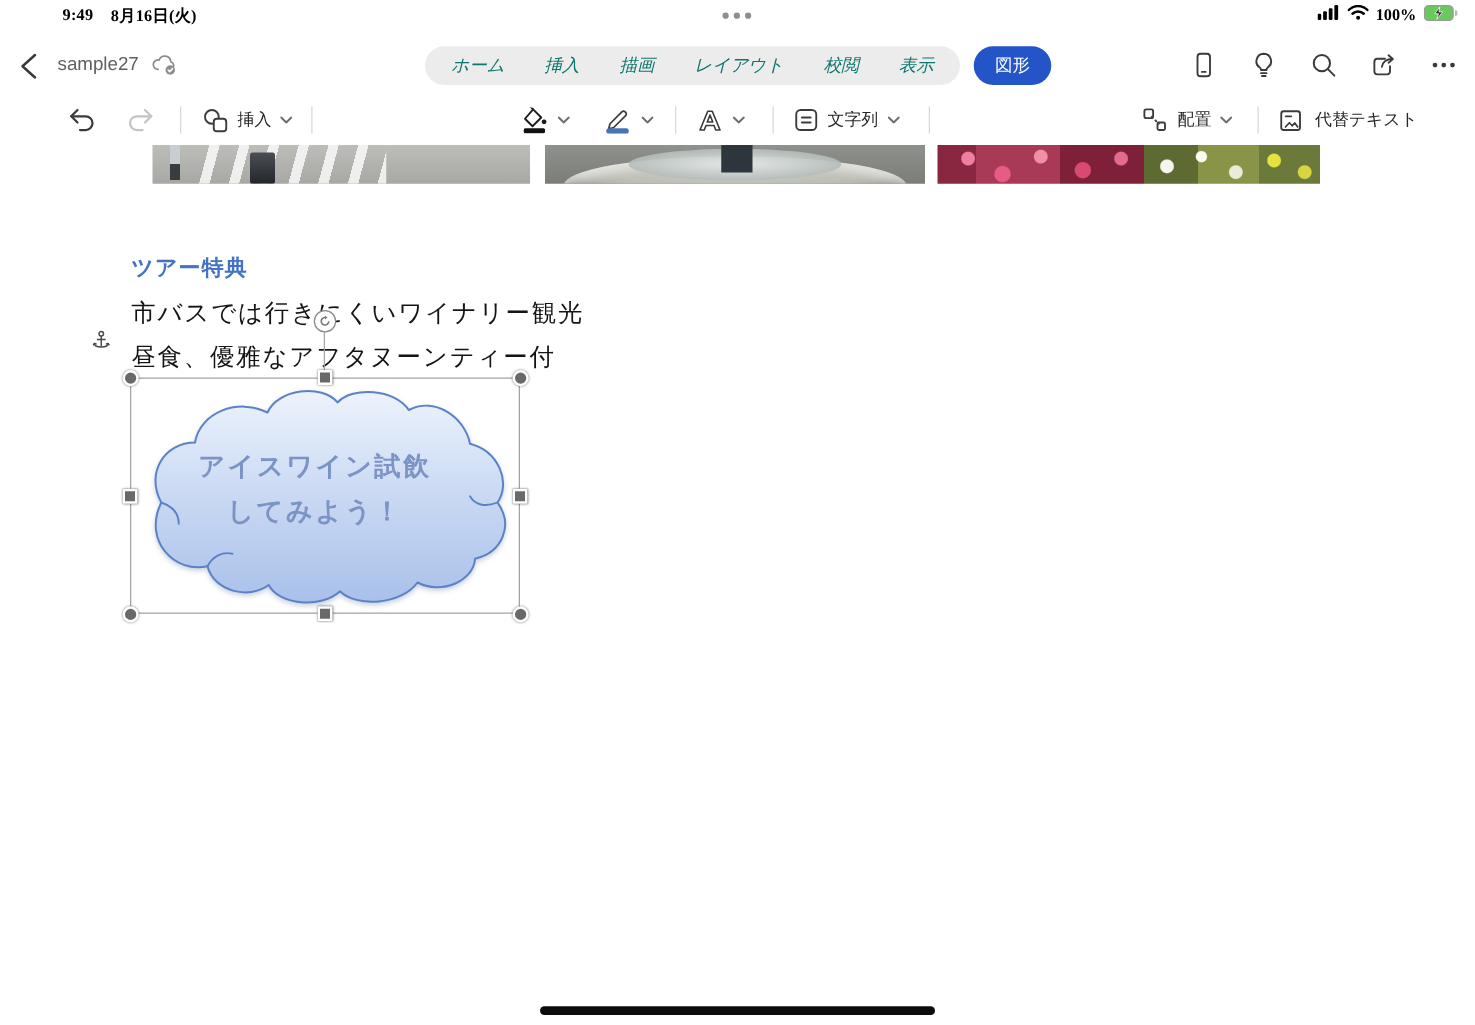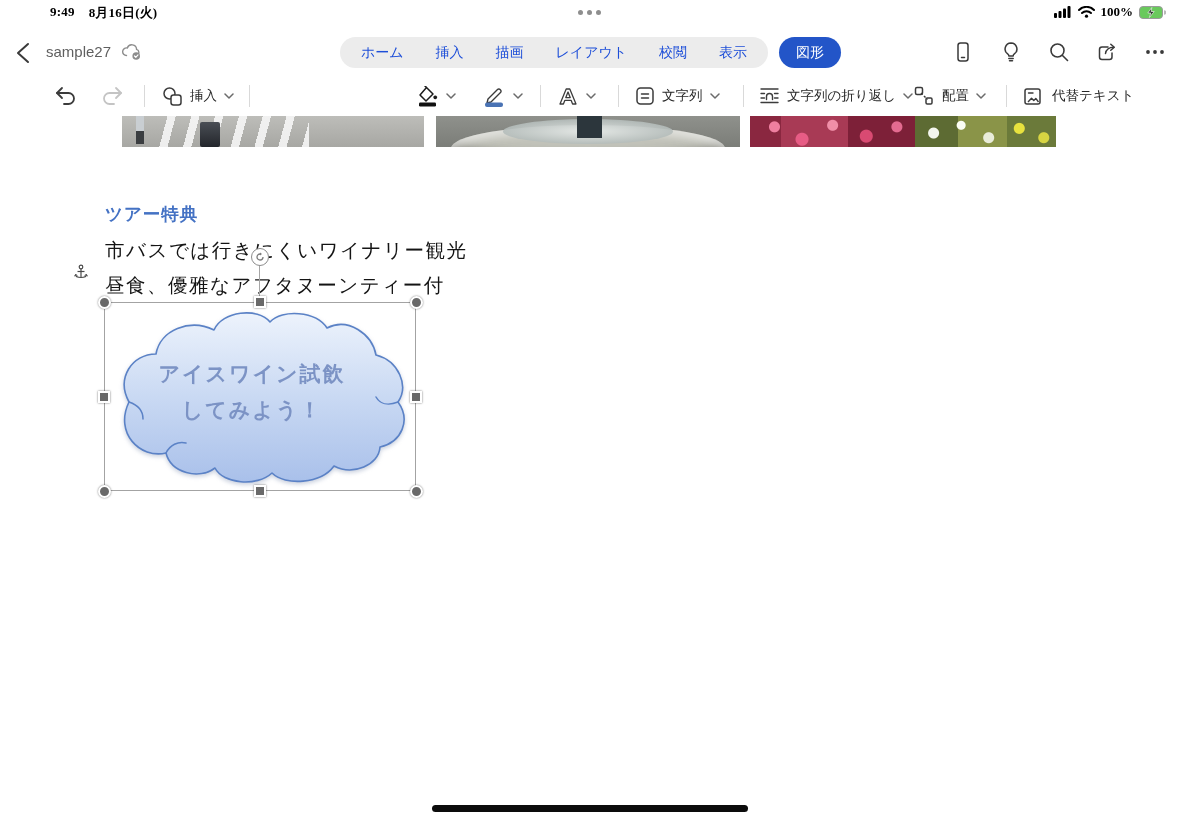--- a/index.html
+++ b/index.html
@@ -6,32 +6,32 @@
   html,body { background:#fff; }
   body { font-family:"Liberation Sans","DejaVu Sans",sans-serif; }
   .screen { position:relative; width:1180px; height:820px; background:#fff; overflow:hidden; }
 
   
   .statusbar { position:absolute; left:0; top:0; width:100%; height:24px;font-family:Liberation Serif, serif; }
   .status-left { position:absolute; left:50px; top:4px; display:flex; gap:14px;
                  font-size:13px; font-weight:600; color:#000; letter-spacing:.2px; }
   .mt-dots { position:absolute; left:578px; top:10px; display:flex; gap:4px; }
   .mt-dots i { width:5px; height:5px; border-radius:50%; background:#8e8e8e; }
-  .status-right { position:absolute; right:14px; top:4px; display:flex; align-items:center; gap:6px;
+  .status-right { position:absolute; right:14px; top:4px; display:flex; gap:6px;
                   font-size:13px; font-weight:600; color:#000; }
 
   
   .titlebar { position:absolute; left:0; top:28px; width:100%; height:48px; }
   .back-btn { position:absolute; left:14px; top:14px; width:20px; height:22px; cursor:pointer; }
   .doc-title { position:absolute; left:46px; top:15px; font-size:15px; color:#5f5f5f; }
   .sync-icon { position:absolute; left:121px; top:14px; }
   .tabs-pill { position:absolute; left:340px; top:9px; width:428px; height:31px; background:#ececec;
                border-radius:16px; display:flex; align-items:center; justify-content:space-between;
                padding:0 21px; }
-  .tab { font-size:14px; color:#1d4ed8; cursor:pointer; white-space:nowrap; }
+  .tab { font-size:14px; color:#0f766e; cursor:pointer; white-space:nowrap;font-style:italic; }
   .active-pill { position:absolute; left:779px; top:9px; width:62px; height:31px; border-radius:16px;
                  background:#2355c8; color:#fff; font-size:14px; display:flex; align-items:center;
                  justify-content:center; }
   .tb-icons { position:absolute; right:14px; top:13px; display:flex; align-items:center; gap:26px; }
   .tb-icons .icn { width:22px; height:22px; cursor:pointer; }
 
   
   .ribbon { position:absolute; left:0; top:76px; width:100%; height:40px; }
   .grp { position:absolute; top:0; height:40px; display:flex; align-items:center; gap:7px; cursor:pointer; }
   .grp .lbl { font-size:13.5px; color:#262626; white-space:nowrap; }
@@ -247,35 +247,20 @@
         <line x1="6.5" y1="8" x2="13.5" y2="8" stroke="#3b3b3b" stroke-width="1.5" stroke-linecap="round"></line>
         <line x1="6.5" y1="12" x2="13.5" y2="12" stroke="#3b3b3b" stroke-width="1.5" stroke-linecap="round"></line>
       </svg>
       <span class="lbl">文字列</span>
       <svg class="chev ic" width="10" height="6" viewBox="0 0 10 6">
           <polyline points="1,1 5,5 9,1" fill="none" stroke="#6b6b6b" stroke-width="1.5" stroke-linecap="round" stroke-linejoin="round"></polyline>
         </svg>
     </div>
     <div class="vdiv" style="left:743px"></div>
 
-    <div class="grp" style="left:759px">
-      <svg class="ic" width="21" height="20" viewBox="0 0 21 20">
-        <line x1="2" y1="3" x2="19" y2="3" stroke="#3b3b3b" stroke-width="1.4" stroke-linecap="round"></line>
-        <line x1="2" y1="7.5" x2="5.5" y2="7.5" stroke="#3b3b3b" stroke-width="1.4" stroke-linecap="round"></line>
-        <line x1="15.5" y1="7.5" x2="19" y2="7.5" stroke="#3b3b3b" stroke-width="1.4" stroke-linecap="round"></line>
-        <line x1="2" y1="12" x2="5.5" y2="12" stroke="#3b3b3b" stroke-width="1.4" stroke-linecap="round"></line>
-        <line x1="15.5" y1="12" x2="19" y2="12" stroke="#3b3b3b" stroke-width="1.4" stroke-linecap="round"></line>
-        <line x1="2" y1="16.5" x2="19" y2="16.5" stroke="#3b3b3b" stroke-width="1.4" stroke-linecap="round"></line>
-        <path d="M7.5 13.5 v-3 a3 3 0 0 1 6 0 v3" fill="none" stroke="#3b3b3b" stroke-width="1.4" stroke-linecap="round"></path>
-      </svg>
-      <span class="lbl">文字列の折り返し</span>
-      <svg class="chev ic" width="10" height="6" viewBox="0 0 10 6">
-          <polyline points="1,1 5,5 9,1" fill="none" stroke="#6b6b6b" stroke-width="1.5" stroke-linecap="round" stroke-linejoin="round"></polyline>
-        </svg>
-    </div>
 
     <div class="grp" style="left:913px">
       <svg class="ic" width="22" height="22" viewBox="0 0 22 22">
         <rect x="2.5" y="2.5" width="7" height="7" rx="1.5" fill="none" stroke="#3b3b3b" stroke-width="1.5"></rect>
         <rect x="13" y="13" width="6" height="6" rx="1.2" fill="none" stroke="#3b3b3b" stroke-width="1.5"></rect>
         <line x1="8" y1="8" x2="14.5" y2="14.5" stroke="#3b3b3b" stroke-width="1.5" stroke-dasharray="2.2 2"></line>
       </svg>
       <span class="lbl">配置</span>
       <svg class="chev ic" width="10" height="6" viewBox="0 0 10 6">
           <polyline points="1,1 5,5 9,1" fill="none" stroke="#6b6b6b" stroke-width="1.5" stroke-linecap="round" stroke-linejoin="round"></polyline>

